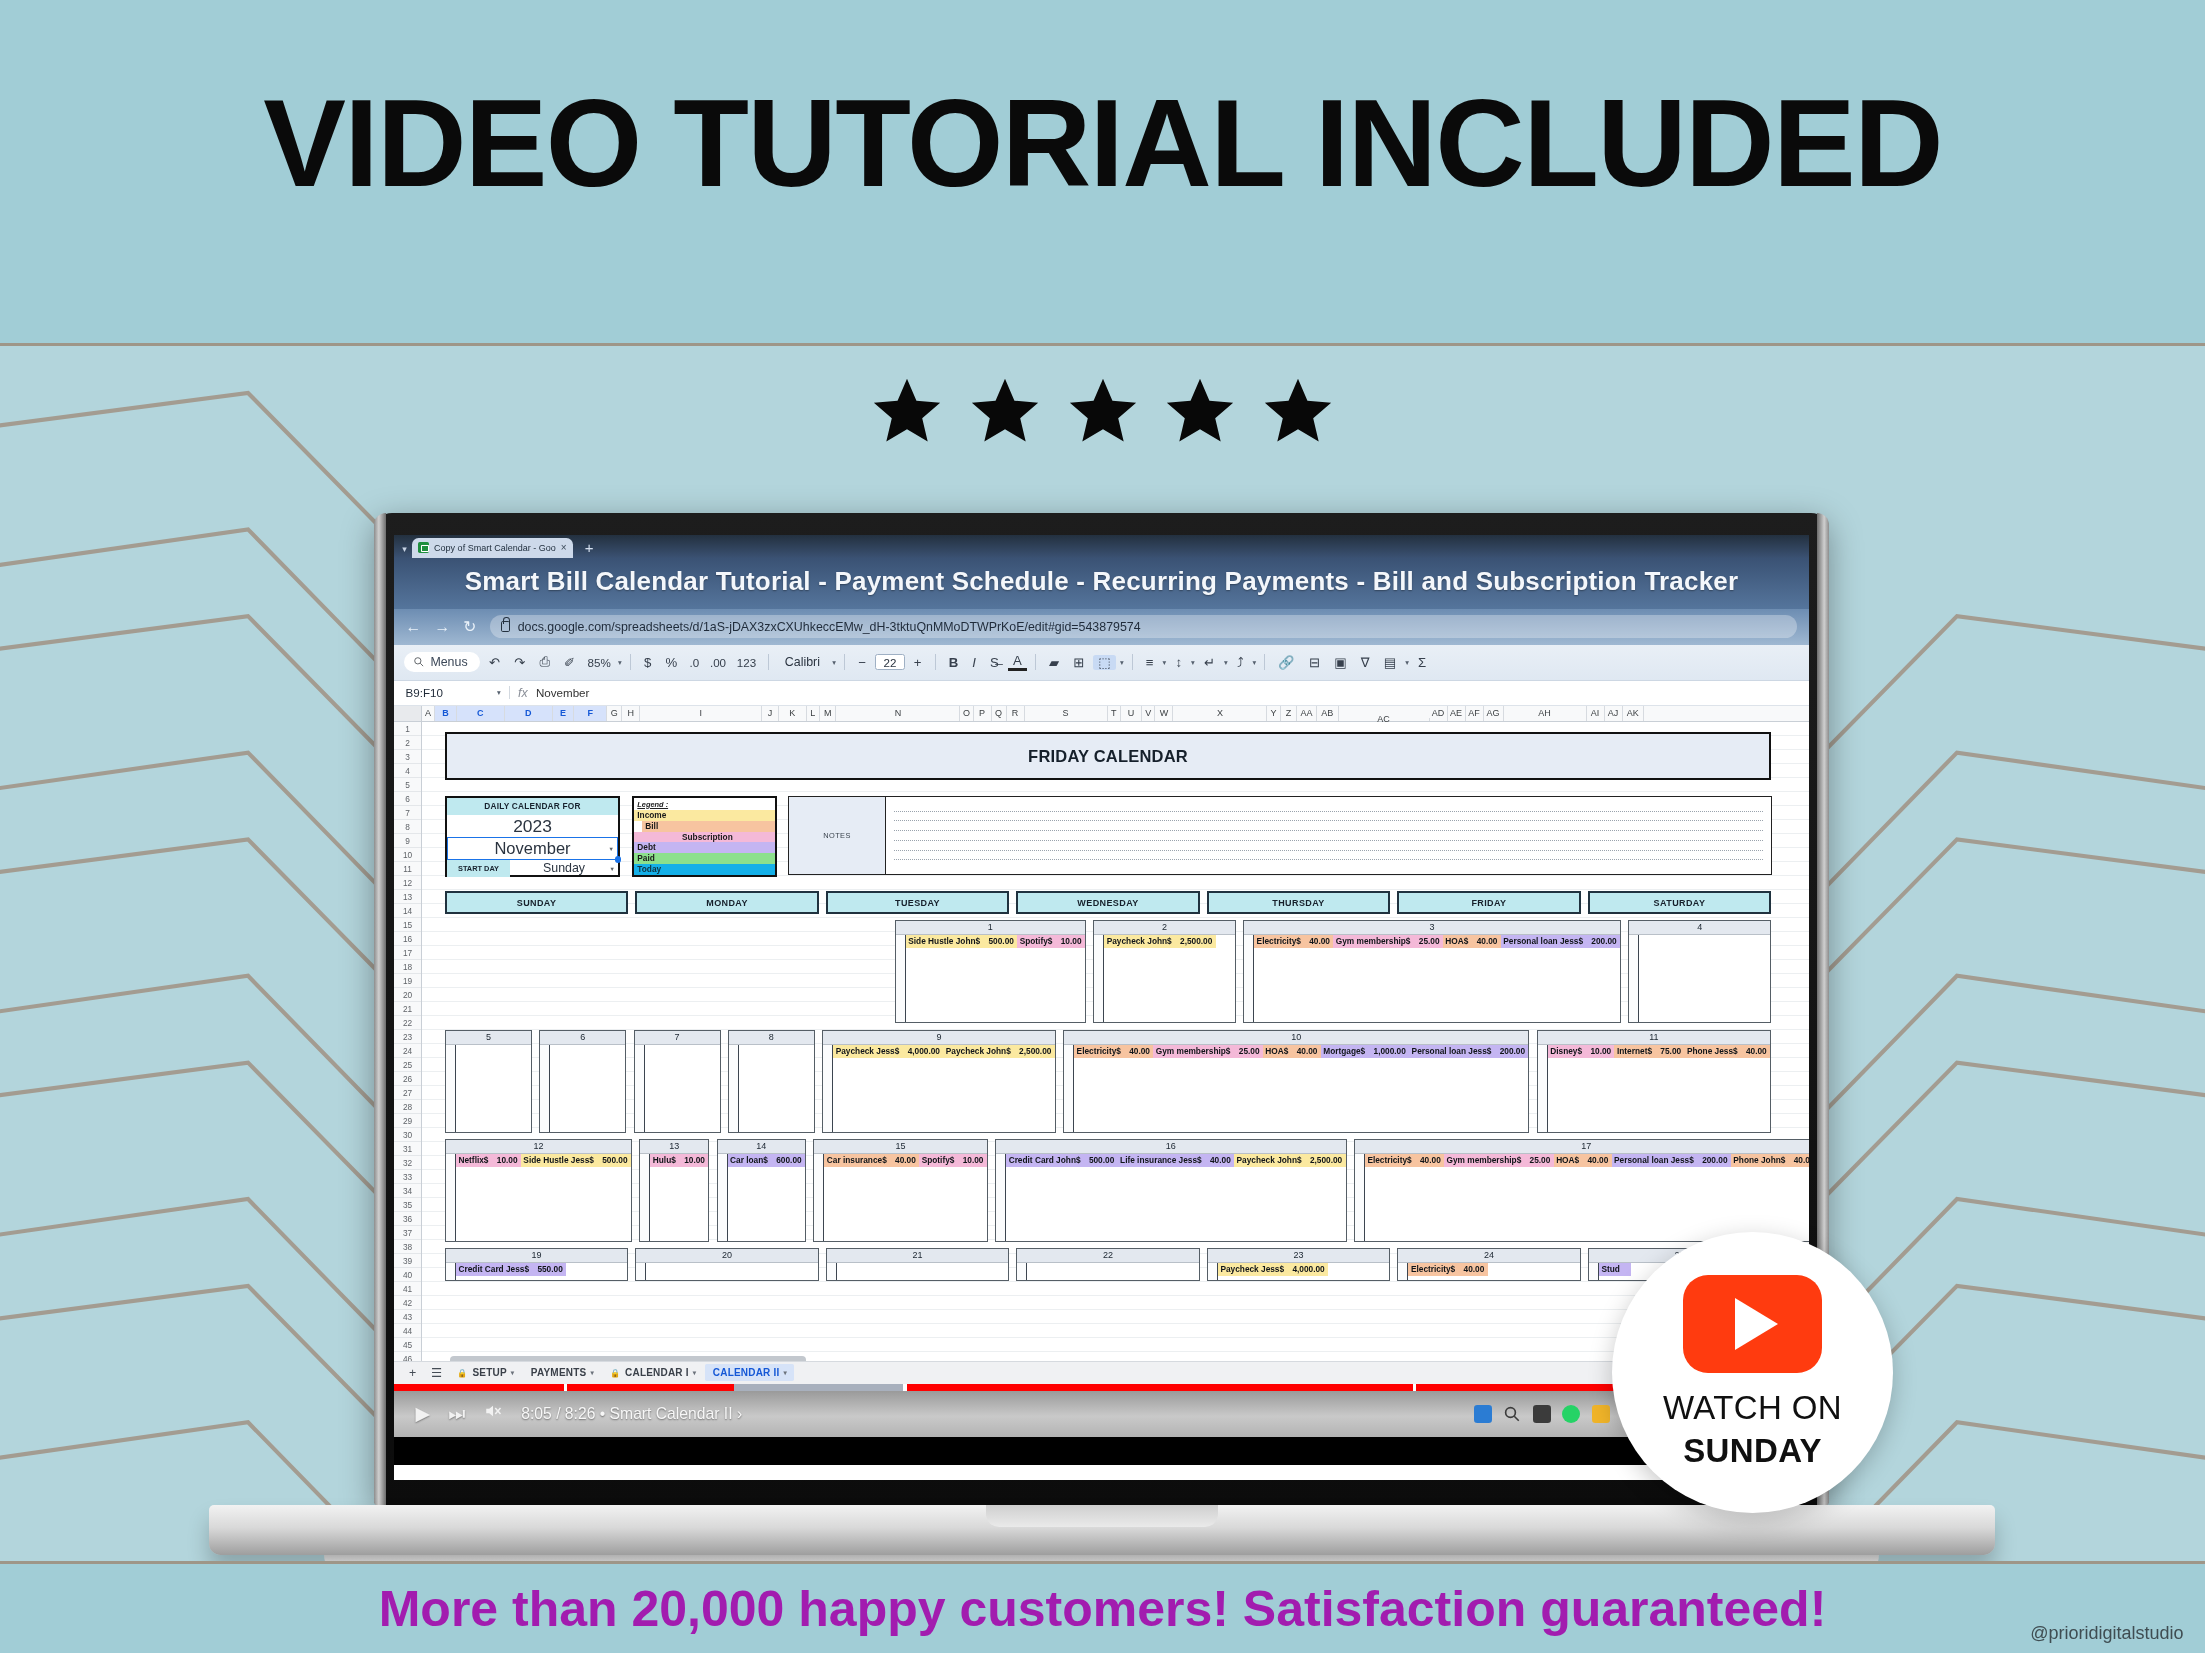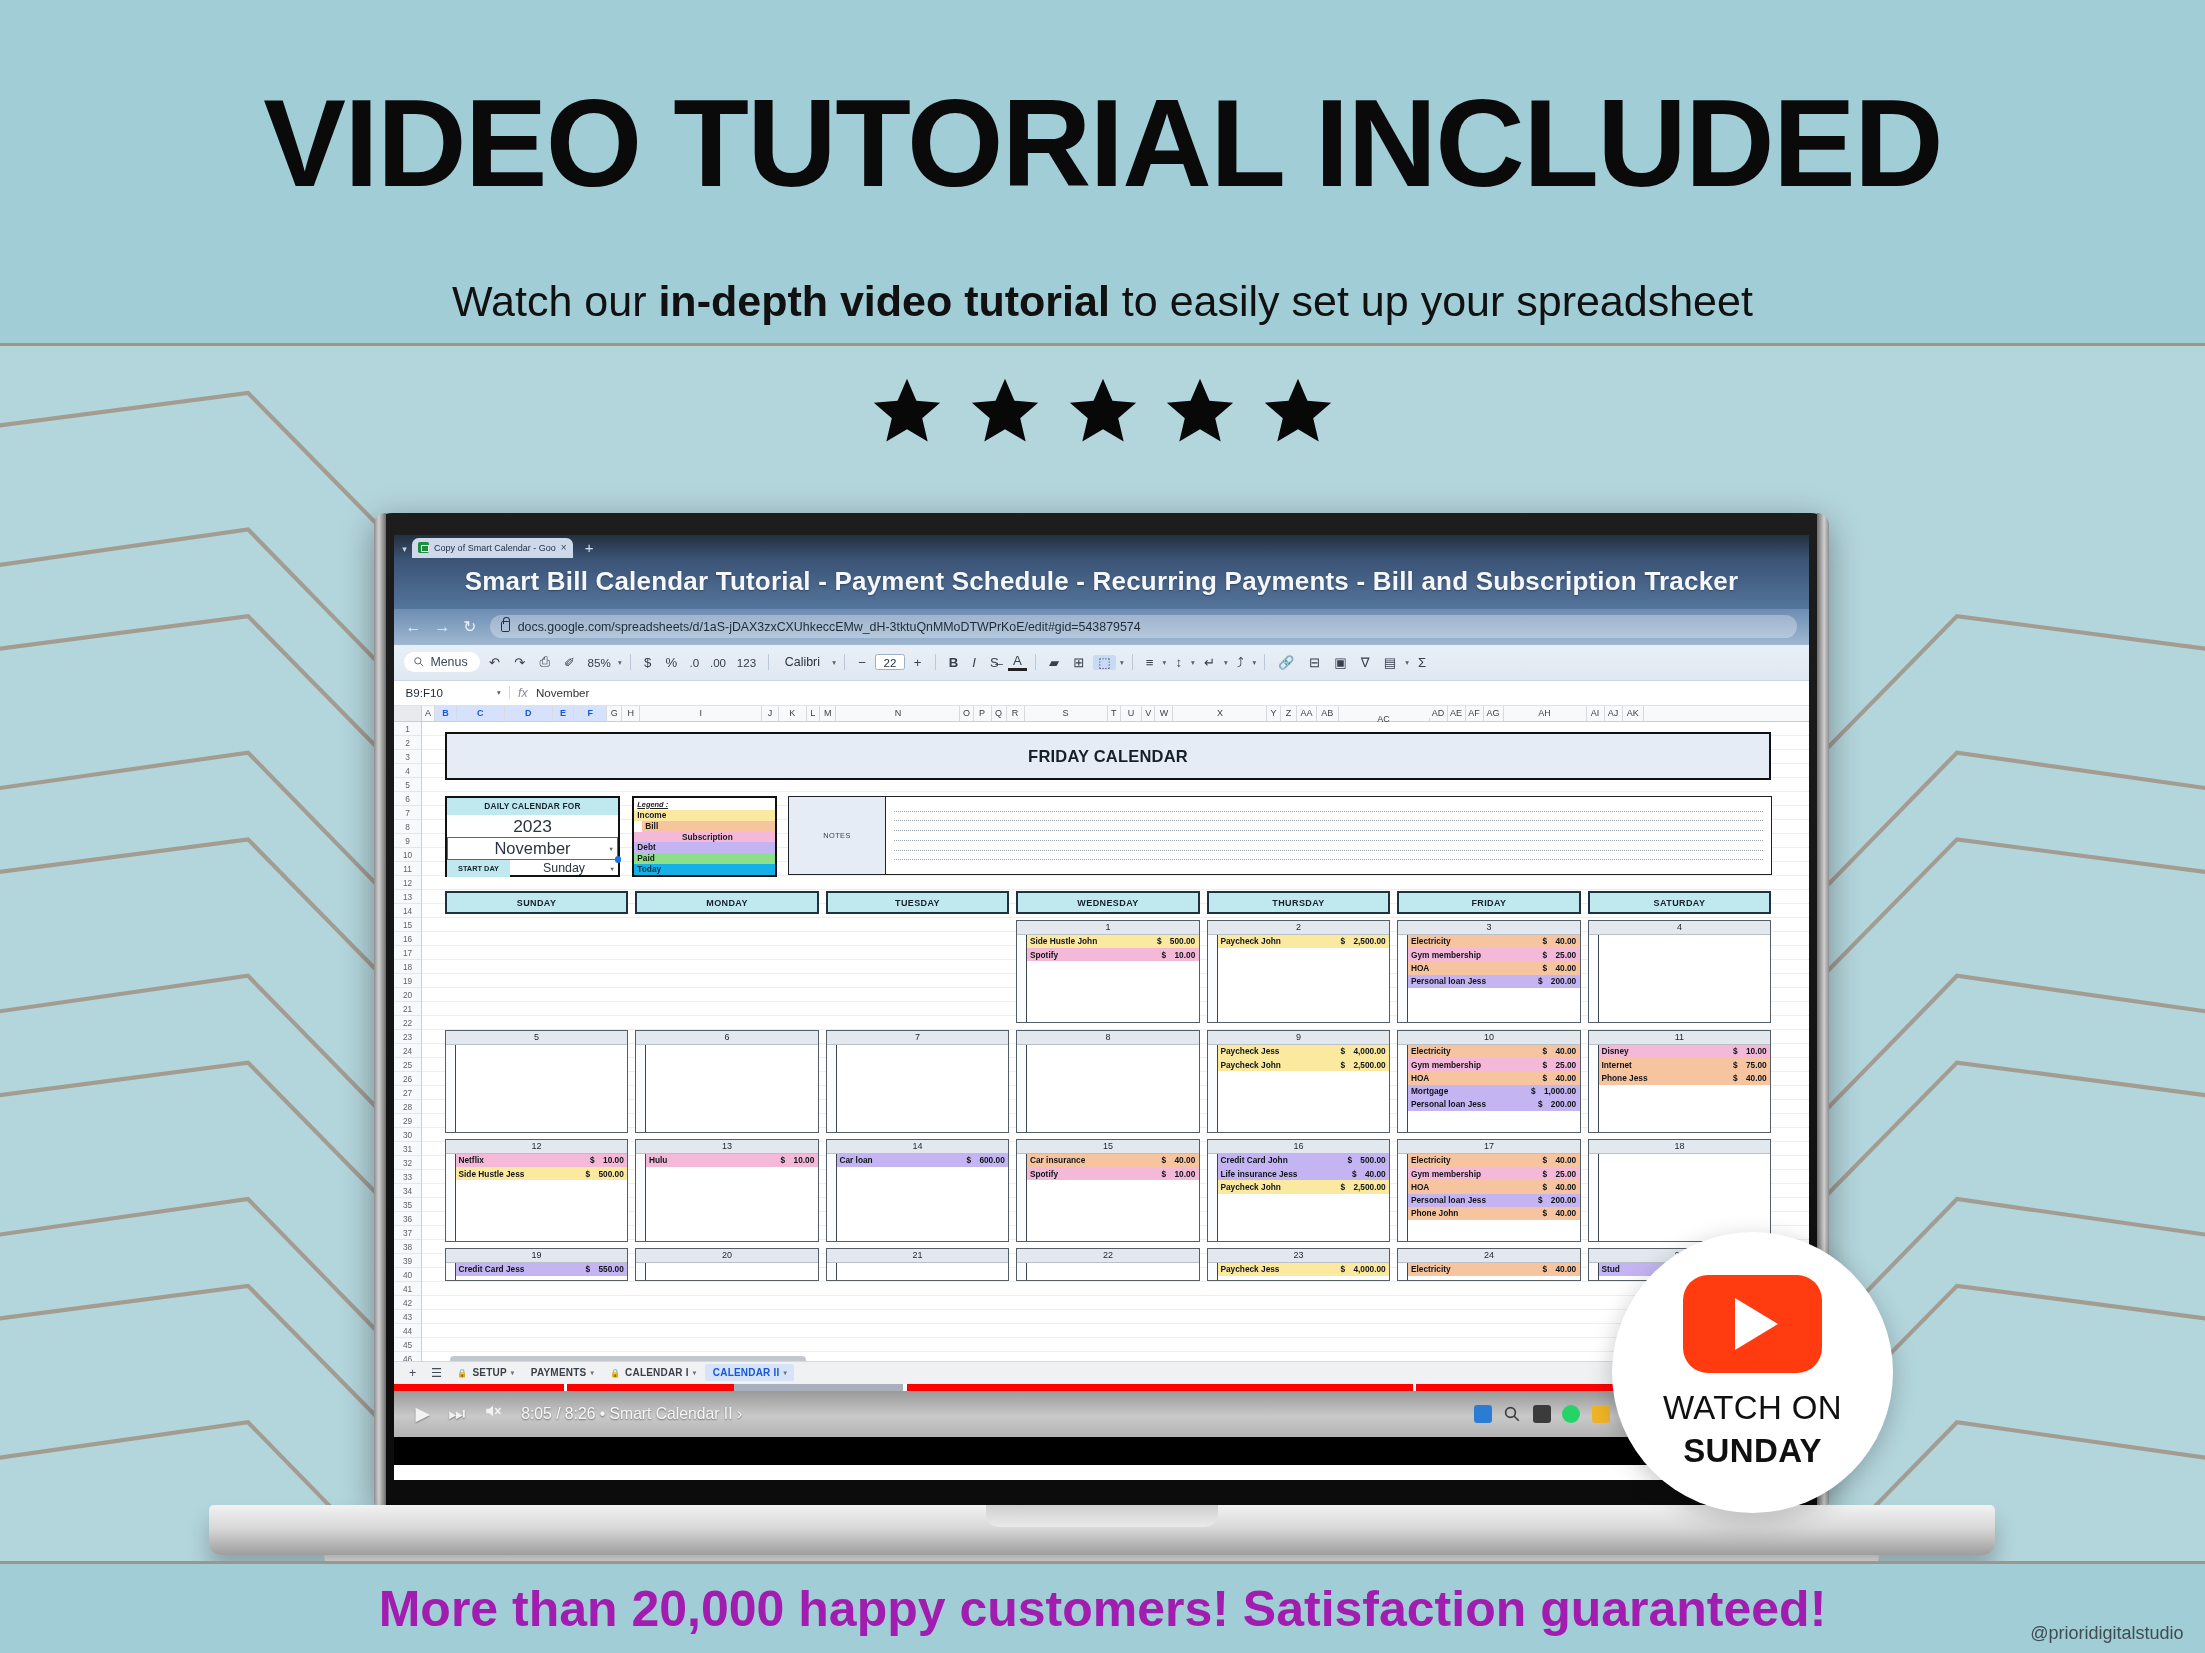--- a/index.html
+++ b/index.html
@@ -264,21 +264,21 @@
   .day {
     flex:1; border:1.7px solid #555e66; background:#fff;
     display:flex; flex-direction:column;
   }
   .day-num {
     height: 14px; background:#e3e8ef; border-bottom:0.8px solid #b9c0c8;
     text-align:center; font-size:9px; color:#1b2530; line-height:13.2px;
   }
   .day-body { flex:1; display:flex; }
   .day-gutter { width: 10px; border-right:1.2px solid #3c4550; background:#fbfcfd;}
-  .day-items { flex:1; display:flex; flex-direction:column; }
+  .day-items { flex:1; display:flex; flex-direction:row; }
   .ditem {
     height: 13.2px; display:flex; align-items:center; justify-content:space-between;
     padding: 0 3.3px 0 2.5px; font-size: 8.3px; font-weight:700; color:#101418;
     line-height:12.4px; white-space:nowrap;
   }
   .ditem .amt { display:flex; gap: 8.3px; }
   .ditem .cur { }
   .cat-income { background:#fbe9a0; }
   .cat-bill { background:#f7c4a0; }
   .cat-sub { background:#f4b9d8; }
@@ -361,23 +361,20 @@
 
     <path d="M2787 1070 L2367 1015 L2087 1300 L2167 1385 L2367 1180 L2787 1240 Z"></path>
     <path d="M2787 1340 L2367 1285 L2087 1570 L2167 1655 L2367 1450 L2787 1510 Z"></path>
     <path d="M2787 1610 L2367 1555 L2087 1840 L2167 1925 L2367 1720 L2787 1780 Z"></path>
     <path d="M2787 800 L2367 745 L2087 1030 L2167 1115 L2367 910 L2787 970 Z"></path>
   </g>
 </svg>
 
 <div class="top-banner">
   <div class="headline">VIDEO TUTORIAL INCLUDED</div>
-  <div class="subhead">
-    <span>Watch our </span><b>in-depth video tutorial</b><span> to easily set up your spreadsheet</span>
-  </div>
 </div>
 
 <div class="stars">
   <span class="star">
     <svg width="74" height="73" viewBox="0 0 24 24">
         <path fill="#080808" d="M12 .9l3.1 7.2 7.8.7-5.9 5.1 1.8 7.6L12 17.5 5.2 21.5 7 13.9 1.1 8.8l7.8-.7z"></path>
       </svg>
   </span>
   <span class="star">
     <svg width="74" height="73" viewBox="0 0 24 24">

